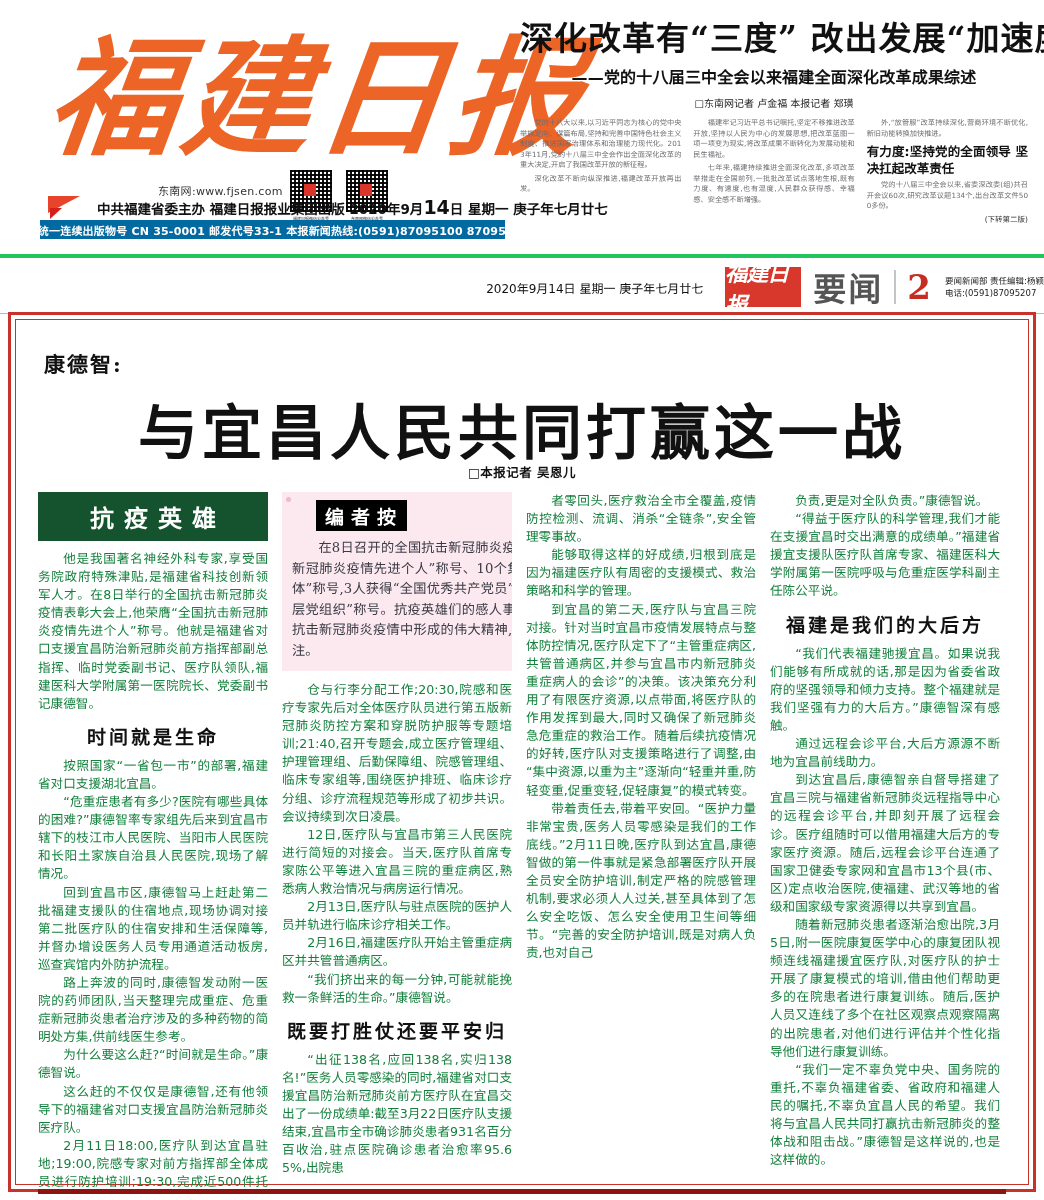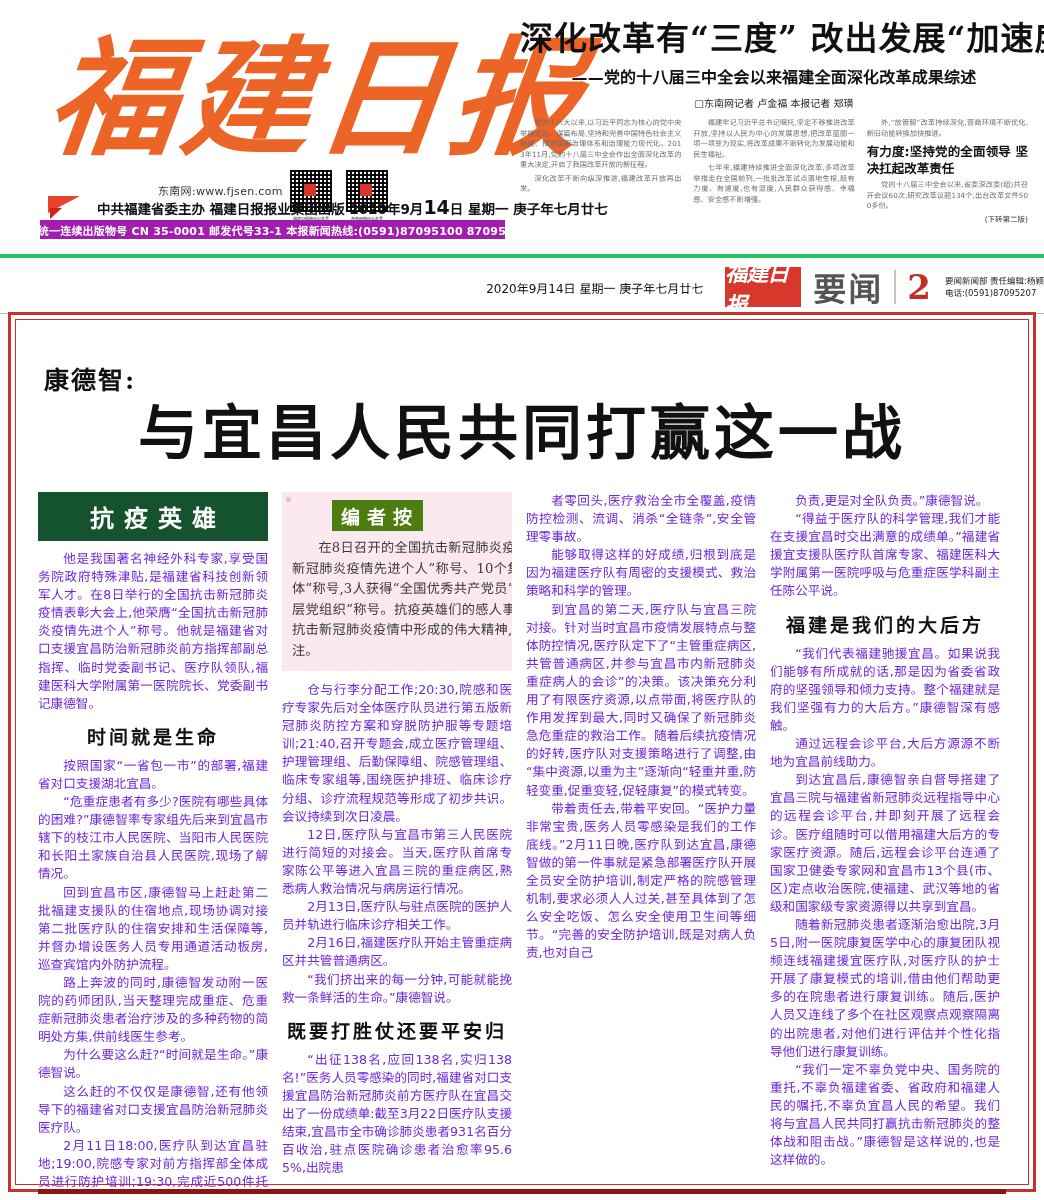--- a/index.html
+++ b/index.html
@@ -51,21 +51,21 @@
     content:"";position:absolute;left:2px;top:12px;width:0;height:0;
     border-left:12px solid #d51f1a;border-bottom:11px solid transparent;
   }
   .mast-pub{
     font-size:13.5px;font-weight:bold;color:#111;white-space:nowrap;
     font-family:"DejaVu Sans","Liberation Sans",sans-serif;
   }
   .mast-pub .big{font-size:19px;}
   .mast-blue{
     position:absolute;left:40px;top:220px;width:465px;height:19px;
-    background:#a21caf;color:#fff;font-size:11px;font-weight:bold;
+    background:#0369a1;color:#fff;font-size:11px;font-weight:bold;
     display:flex;align-items:center;justify-content:center;white-space:nowrap;
     letter-spacing:.2px;
   }
 
   
   .lead-block{position:absolute;left:520px;top:18px;width:508px;}
   .lead-title{
     font-family:"DejaVu Serif","Liberation Serif",serif;
     font-size:33px;font-weight:bold;color:#111;text-align:center;
     letter-spacing:1px;line-height:42px;white-space:nowrap;
@@ -112,42 +112,42 @@
   .folio-rule{position:absolute;left:0;right:0;bottom:2px;height:1px;background:#b9b9b9;}
 
   
   .frame{
     position:absolute;left:8px;top:312px;width:1028px;height:880px;
     border:3px solid #c8322a;box-sizing:border-box;
   }
   .frame-inner{position:absolute;inset:4px;border:1px solid #c8322a;}
 
   .kicker{
-    position:absolute;left:44px;top:360px;
-    font-family:"DejaVu Serif","Liberation Serif",serif;
-    font-size:25px;font-weight:bold;color:#111;letter-spacing:2px;
+    position:absolute;left:44px;top:348px;
+    font-family:"DejaVu Serif","Liberation Serif",serif;
+    font-size:21px;font-weight:bold;color:#111;letter-spacing:2px;
   }
   .main-title{
     position:absolute;left:0;right:0;top:384px;text-align:center;
     font-family:"DejaVu Sans","Liberation Sans",sans-serif;
     font-size:60px;font-weight:bold;color:#111;letter-spacing:4px;
   }
   .main-by{
     position:absolute;left:0;right:0;top:462px;text-align:center;
     font-size:12.5px;font-weight:bold;color:#111;letter-spacing:.5px;
   }
 
   
   .cols{
     position:absolute;left:38px;top:492px;width:968px;height:696px;
     display:flex;gap:14px;overflow:hidden;
   }
   .col{width:230px;position:relative;overflow:hidden;}
   .col p{
-    margin:0;font-size:12.6px;line-height:18.1px;color:#6d28d9;
+    margin:0;font-size:12.6px;line-height:18.1px;color:#15803d;
     text-align:justify;text-indent:2em;word-break:break-all;
     font-family:"DejaVu Sans","Liberation Sans",sans-serif;
   }
   .col .sub-hd{
     text-indent:0;text-align:center;color:#111;font-weight:bold;
     font-family:"DejaVu Serif","Liberation Serif",serif;
     font-size:19px;line-height:26px;letter-spacing:3px;
     margin:11px 0 7px;
   }
   .banner{
@@ -159,22 +159,22 @@
   .editor-box{
     background:#fbe9ef;padding:8px 10px 10px;margin-bottom:10px;position:relative;
     box-sizing:border-box;
   }
   .editor-box::before,.editor-box::after{
     content:"";position:absolute;width:5px;height:5px;background:#f0b9ce;border-radius:50%;
   }
   .editor-box::before{left:4px;top:5px;}
   .editor-box::after{right:4px;bottom:5px;}
   .ed-tag{
-    display:inline-block;background:#4d7c0f;color:#fff;font-weight:bold;
-    font-size:19px;letter-spacing:7px;padding:2px 4px 2px 9px;margin-left:40px;
+    display:inline-block;background:#000000;color:#fff;font-weight:bold;
+    font-size:19px;letter-spacing:7px;padding:2px 4px 2px 9px;margin-left:24px;
     font-family:"DejaVu Sans","Liberation Sans",sans-serif;
   }
   .ed-body{
     margin-top:7px;font-size:13.2px;line-height:20.5px;color:#3a3a44;
     text-indent:2em;text-align:justify;word-break:break-all;
     font-family:"DejaVu Serif","Liberation Serif",serif;
   }
   .wide2{width:474px;}
   .bottom-rule{
     position:absolute;left:38px;bottom:6px;width:968px;height:5px;background:#8d1410;
@@ -251,20 +251,21 @@
     </div>
     <div class="folio-rule"></div>
   </div>
 
   <div class="frame">
     <div class="frame-inner"></div>
   </div>
 
   <div class="kicker">康德智:</div>
   <div class="main-title">与宜昌人民共同打赢这一战</div>
+  <div class="main-by">□本报记者 吴恩儿</div>
 
   <div class="cols">
 
     <div class="col">
       <div class="banner">抗疫英雄</div>
       <p>他是我国著名神经外科专家,享受国务院政府特殊津贴,是福建省科技创新领军人才。在8日举行的全国抗击新冠肺炎疫情表彰大会上,他荣膺“全国抗击新冠肺炎疫情先进个人”称号。他就是福建省对口支援宜昌防治新冠肺炎前方指挥部副总指挥、临时党委副书记、医疗队领队,福建医科大学附属第一医院院长、党委副书记康德智。</p>
       <p class="sub-hd">时间就是生命</p>
       <p>按照国家“一省包一市”的部署,福建省对口支援湖北宜昌。</p>
       <p>“危重症患者有多少?医院有哪些具体的困难?”康德智率专家组先后来到宜昌市辖下的枝江市人民医院、当阳市人民医院和长阳土家族自治县人民医院,现场了解情况。</p>
       <p>回到宜昌市区,康德智马上赶赴第二批福建支援队的住宿地点,现场协调对接第二批医疗队的住宿安排和生活保障等,并督办增设医务人员专用通道活动板房,巡查宾馆内外防护流程。</p>

